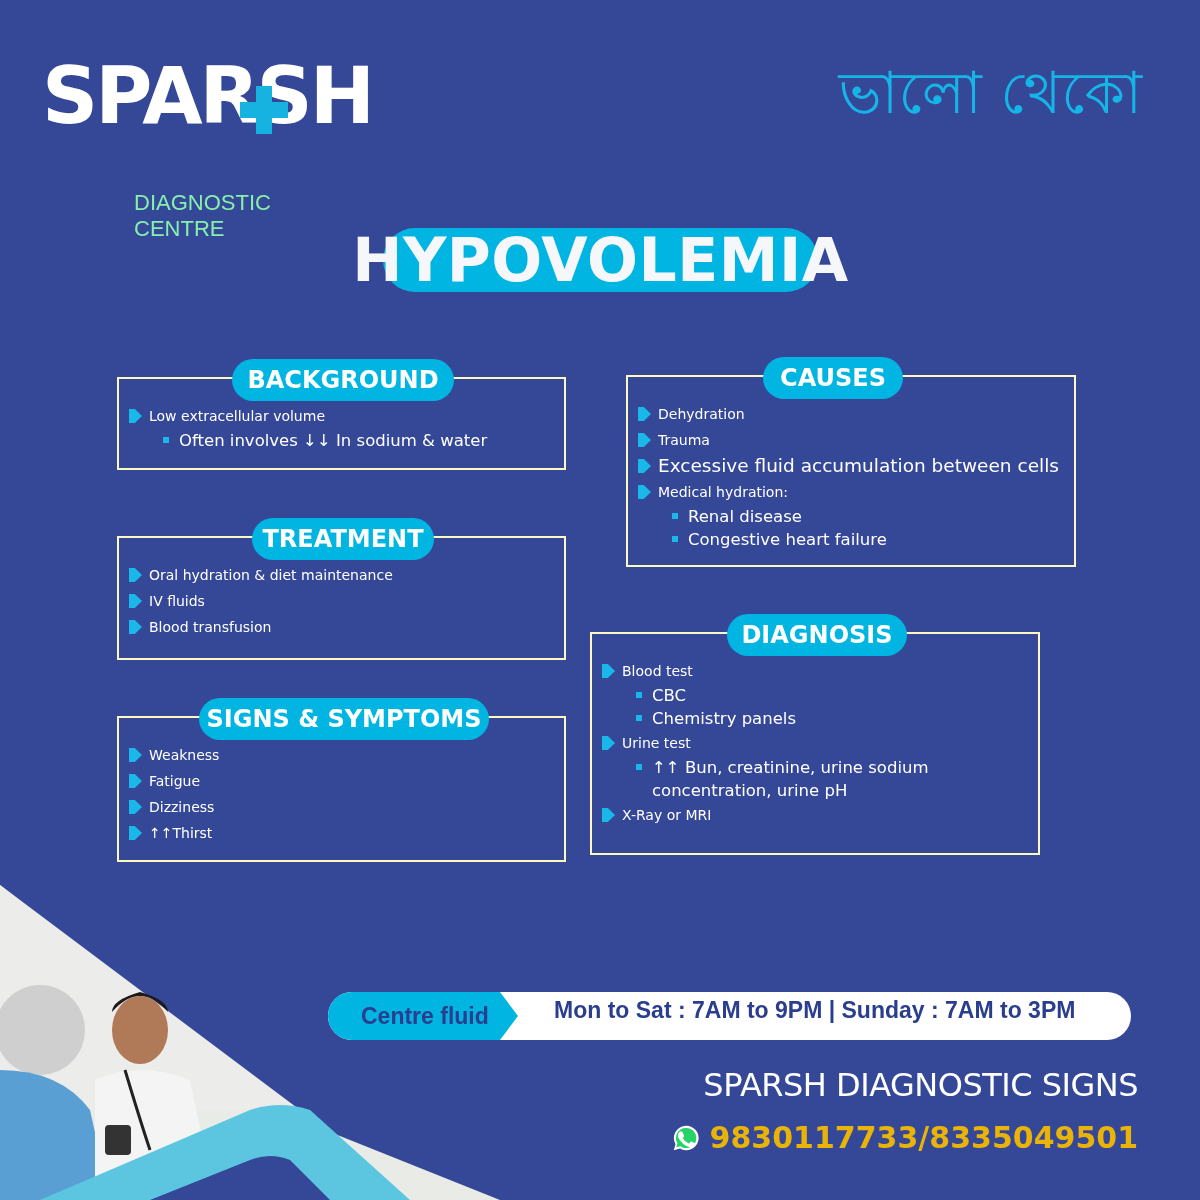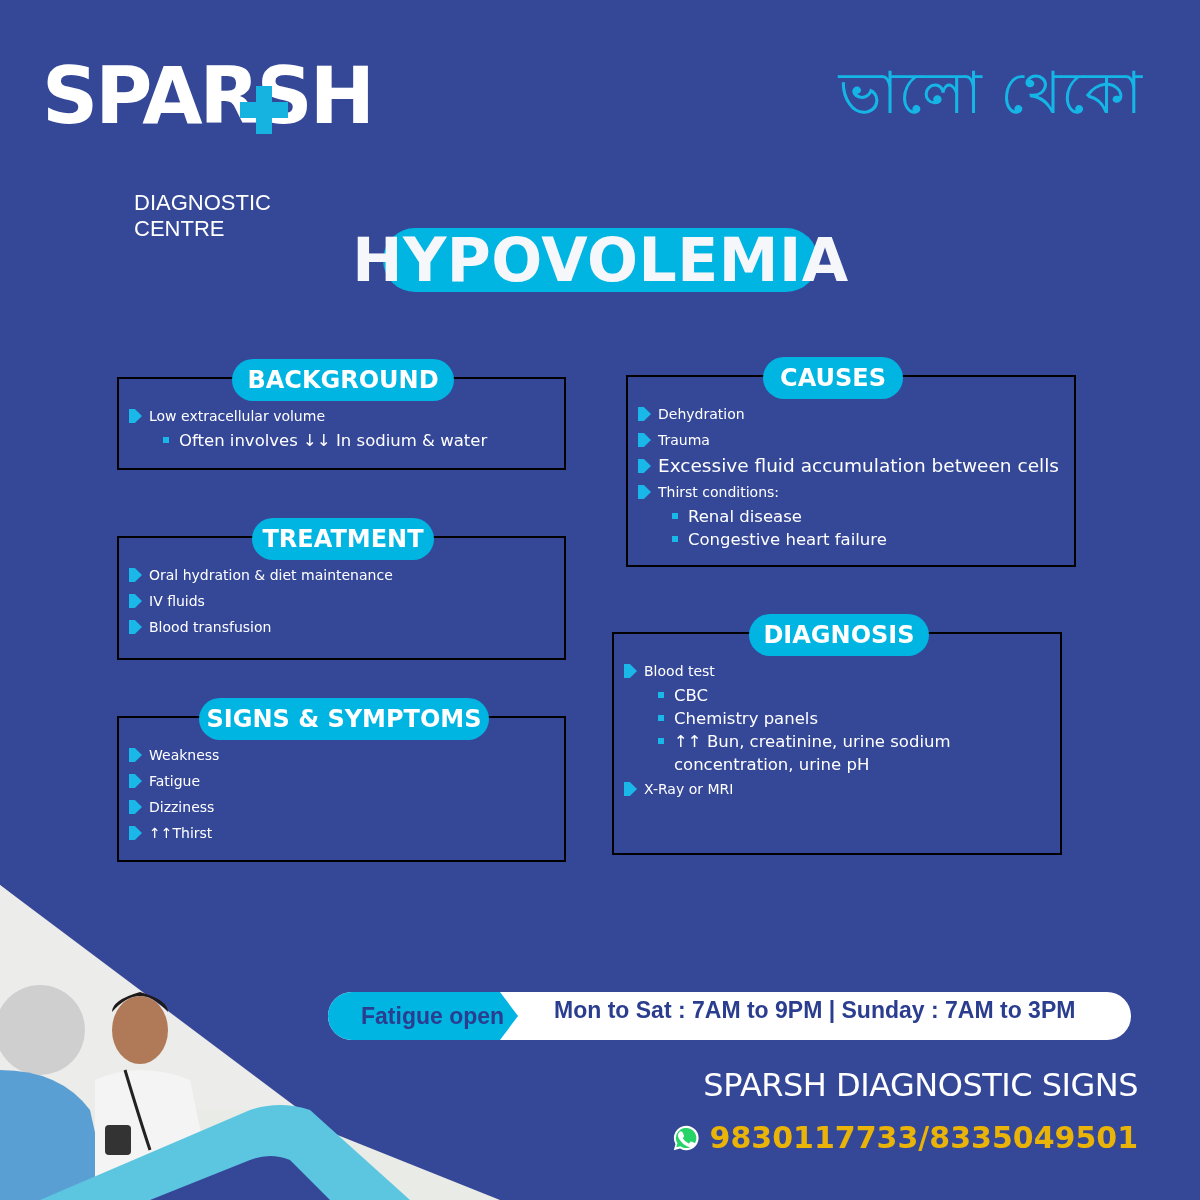--- a/index.html
+++ b/index.html
@@ -24,21 +24,21 @@
     position: absolute; left: 198px; top: 30px; width: 48px; height: 48px;
   }
   .logo-plus::before, .logo-plus::after {
     content: ""; position: absolute; background: #16b3e0;
   }
   .logo-plus::before { left: 16px; top: 0; width: 16px; height: 48px; }
   .logo-plus::after { left: 0; top: 16px; width: 48px; height: 16px; }
   .logo-sub {
     position: absolute; left: 92px; top: 134px;
     font-family: "Liberation Sans", sans-serif;
-    font-size: 22px; letter-spacing: 0px; color: #ffffff;
+    font-size: 22px; letter-spacing: 0px; color: #86efac;
   }
 
   
   .tagline {
     right: 58px; top: 58px;
     font-size: 58px; color: #15b6e6; font-family: "DejaVu Sans", sans-serif;
     line-height: 70px;
   }
 
   
@@ -46,21 +46,21 @@
     left: 383px; top: 228px; width: 435px; height: 64px;
     background: #00b5e2; border-radius: 32px;
     display: flex; align-items: center; justify-content: center;
     font-weight: bold; font-size: 60px; letter-spacing: 0.5px; color: #f5f7fb;
     font-family: "DejaVu Sans", sans-serif;
   }
 
   
   .card {
     position: absolute;
-    border: 2px solid #000000;
+    border: 2px solid #fef9c3;
     padding: 24px 0 0 10px;
   }
   .card-pill {
     position: absolute; top: -20px; height: 42px;
     background: #00b5e2; border-radius: 21px;
     display: flex; align-items: center; justify-content: center;
     font-weight: bold; font-size: 24px; color: #ffffff; padding: 0 14px;
     white-space: nowrap;
   }
   .item {
@@ -187,45 +187,49 @@
   <div class="item">
     <span class="tri"></span>
     <span>Trauma</span>
   </div>
   <div class="item" style="font-size:18.5px;">
     <span class="tri"></span>
     <span>Excessive fluid accumulation between cells</span>
   </div>
   <div class="item">
     <span class="tri"></span>
-    <span>Thirst conditions:</span>
+    <span>Medical hydration:</span>
   </div>
   <div class="sub">
     <span class="sq"></span>
     <span>Renal disease</span>
   </div>
   <div class="sub">
     <span class="sq"></span>
     <span>Congestive heart failure</span>
   </div>
 </div>
 
-<div class="card" style="left:612px; top:632px; width:450px; height:223px;">
+<div class="card" style="left:590px; top:632px; width:450px; height:223px;">
   <div class="card-pill" style="left:135px; width:180px;">DIAGNOSIS</div>
   <div class="item">
     <span class="tri"></span>
     <span>Blood test</span>
   </div>
   <div class="sub">
     <span class="sq"></span>
     <span>CBC</span>
   </div>
   <div class="sub">
     <span class="sq"></span>
     <span>Chemistry panels</span>
+  </div>
+  <div class="item">
+    <span class="tri"></span>
+    <span>Urine test</span>
   </div>
   <div class="sub" style="width:340px;">
     <span class="sq"></span>
     <span>↑↑ Bun, creatinine, urine sodium concentration, urine pH</span>
   </div>
   <div class="item">
     <span class="tri"></span>
     <span>X-Ray or MRI</span>
   </div>
 </div>
@@ -244,21 +248,21 @@
     <path d="M95,1080 Q140,1060 190,1080 L215,1200 L95,1200 Z" fill="#f4f4f4"></path>
     <path d="M125,1070 Q140,1120 150,1150" stroke="#222" stroke-width="3" fill="none"></path>
     <rect x="105" y="1125" width="26" height="30" rx="4" fill="#333"></rect>
 
     <path d="M40,1200 L250,1110 Q280,1100 310,1110 L410,1200 Z" fill="#5cc6e0"></path>
     <path d="M150,1200 L250,1160 Q270,1152 290,1160 L330,1200 Z" fill="#354898"></path>
   </svg>
 </div>
 
 <div class="abs hours">
-  <div class="hours-label">Fatigue open</div>
+  <div class="hours-label">Centre fluid</div>
   <div class="hours-text">Mon to Sat : 7AM to 9PM | Sunday : 7AM to 3PM</div>
 </div>
 
 <div class="abs footer-name">SPARSH DIAGNOSTIC SIGNS</div>
 <div class="abs footer-phone">
   <svg class="wa-icon" viewBox="0 0 32 32" xmlns="http://www.w3.org/2000/svg">
     <path d="M16 2a14 14 0 0 0-12 21L2 30l7.2-2A14 14 0 1 0 16 2z" fill="#ffffff"></path>
     <path d="M16 4.5a11.5 11.5 0 0 0-9.8 17.5l-1.3 4.7 4.8-1.3A11.5 11.5 0 1 0 16 4.5z" fill="#25d366"></path>
     <path d="M12 9.5c-.4-.9-.8-.9-1.2-.9h-1c-.3 0-.9.1-1.3.6s-1.7 1.6-1.7 4 1.7 4.6 2 4.9 3.3 5.3 8.2 7.2c4 1.6 4.8 1.3 5.7 1.2s2.8-1.1 3.2-2.2.4-2 .3-2.2-.4-.3-.9-.6-2.8-1.4-3.2-1.5-.7-.2-1 .2-1.2 1.5-1.4 1.8-.5.4-1 .1a12.6 12.6 0 0 1-6.2-5.4c-.5-.8.5-.7 1.3-2.4.1-.3.1-.6 0-.8s-1-2.5-1.4-3.4z" fill="#ffffff"></path>
   </svg>

